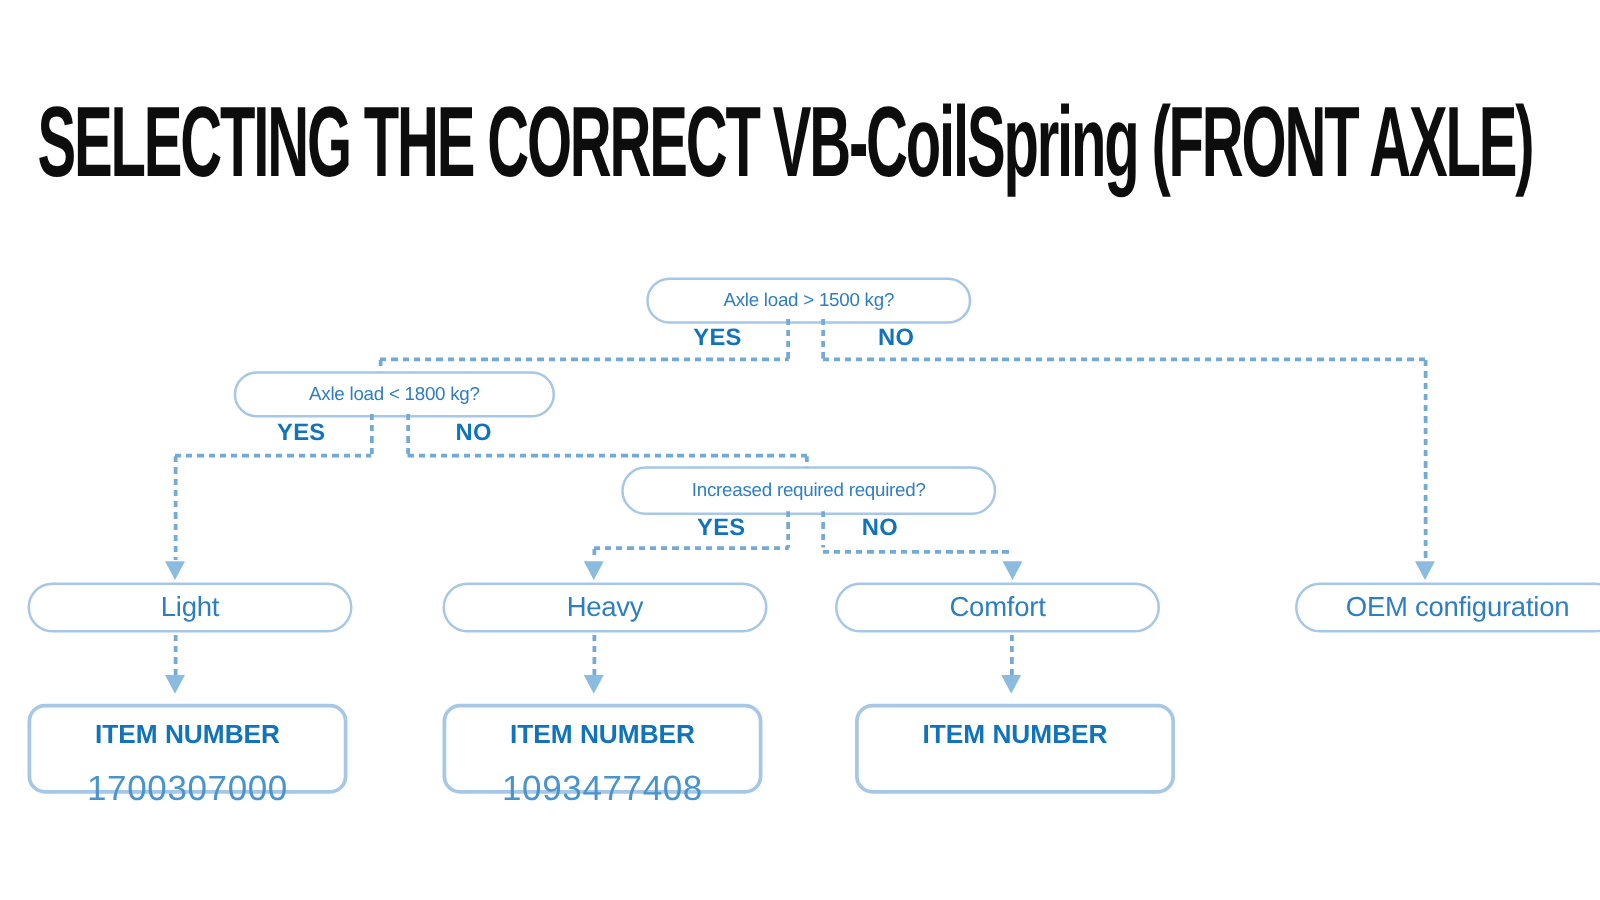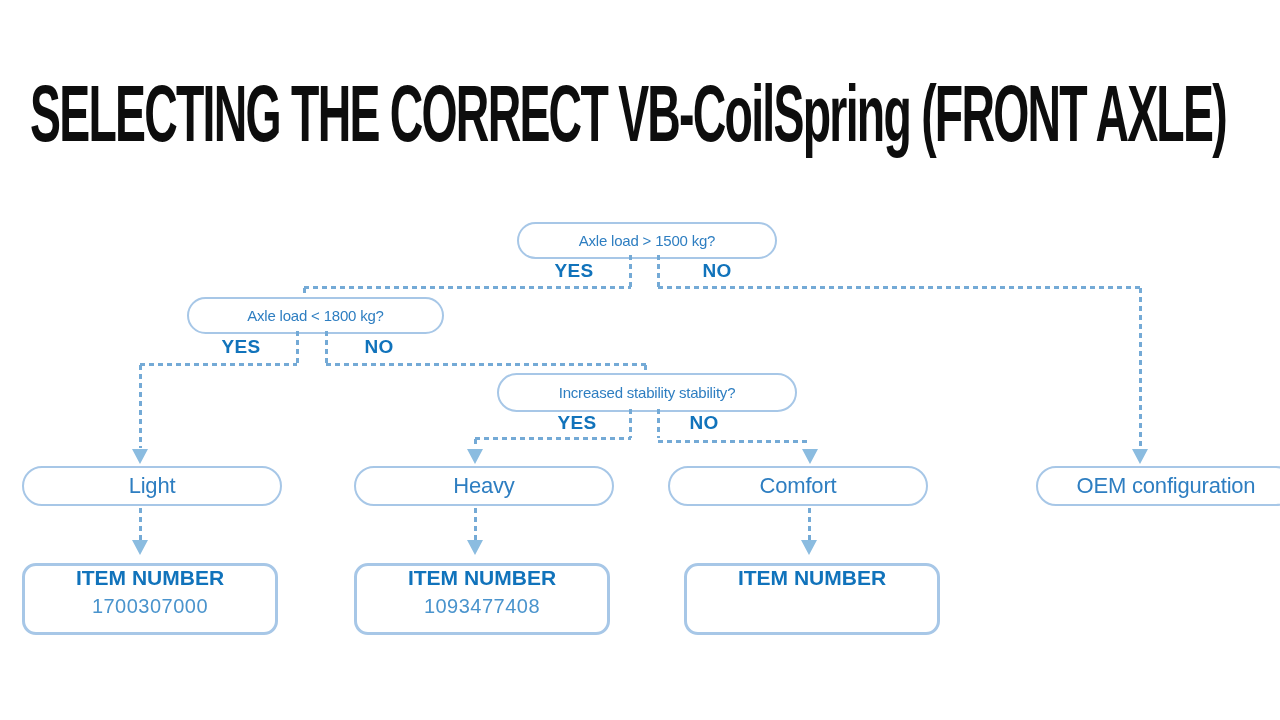--- a/index.html
+++ b/index.html
@@ -15,44 +15,44 @@
     transform:scaleX(0.58);transform-origin:0 50%;color:var(--title);
   }
   .qnode,.rnode{
     position:absolute;background:#fff;border:2px solid var(--border);border-radius:20px;
     display:flex;align-items:center;justify-content:center;
     color:var(--text);font-size:15px;letter-spacing:-0.2px;
   }
   .rnode{font-size:22px;}
   .inode{
     position:absolute;background:#fff;border:3px solid var(--border);border-radius:14px;
-    text-align:center;box-sizing:border-box;
+    text-align:center;box-sizing:border-box;padding-top:10px;
   }
   .inode .ihead{font-weight:bold;font-size:21px;color:var(--label);line-height:1.1;}
-  .inode .inum{font-size:20px;color:var(--number);margin-top:6px;letter-spacing:0.5px;}
+  .inode .inum{font-size:28px;color:var(--number);margin-top:16px;letter-spacing:0.5px;}
   .dlabel{
     position:absolute;width:70px;text-align:center;
     font-weight:bold;font-size:19px;color:var(--label);letter-spacing:0.3px;
   }
   .hline{position:absolute;height:3px;
     background-image:repeating-linear-gradient(90deg,var(--line) 0 5px,transparent 5px 9px);}
   .vline{position:absolute;width:3px;
     background-image:repeating-linear-gradient(180deg,var(--line) 0 5px,transparent 5px 9px);}
   .arrow{position:absolute;width:0;height:0;
     border-left:8px solid transparent;border-right:8px solid transparent;
     border-top:15px solid var(--arrow);}
 </style>
 </head>
 <body style="--border: #a7c7e7; --text: #2e7ec1; --label: #1173bb; --number: #4a94cd; --line: #74aad6; --arrow: #8bbce0; --title: #0d0d0d;">
 
 <div class="title">SELECTING THE CORRECT VB-CoilSpring (FRONT AXLE)</div>
 
 <div class="qnode" style="left:517px;top:222px;width:256px;height:33px;">Axle load &gt; 1500 kg?</div>
 <div class="qnode" style="left:187px;top:297px;width:253px;height:33px;">Axle load &lt; 1800 kg?</div>
-<div class="qnode" style="left:497px;top:373px;width:296px;height:35px;">Increased stability stability?</div>
+<div class="qnode" style="left:497px;top:373px;width:296px;height:35px;">Increased required required?</div>
 
 <div class="dlabel" style="left:539px;top:260px;">YES</div>
 <div class="dlabel" style="left:682px;top:260px;">NO</div>
 <div class="dlabel" style="left:206px;top:336px;">YES</div>
 <div class="dlabel" style="left:344px;top:336px;">NO</div>
 <div class="dlabel" style="left:542px;top:412px;">YES</div>
 <div class="dlabel" style="left:669px;top:412px;">NO</div>
 
 <div class="vline" style="left:629px;top:255px;height:32px;"></div>
 <div class="vline" style="left:657px;top:255px;height:32px;"></div>

